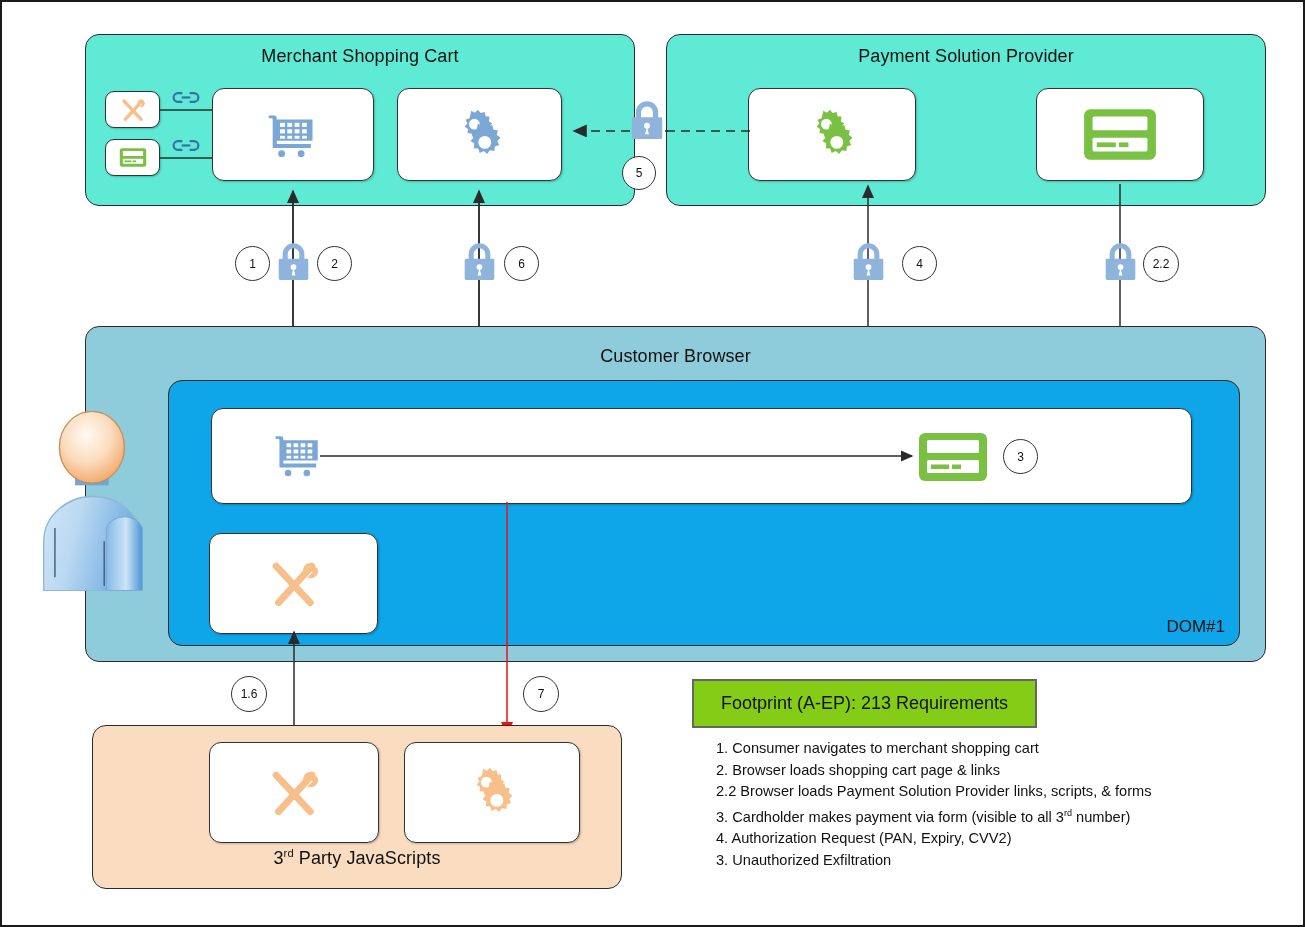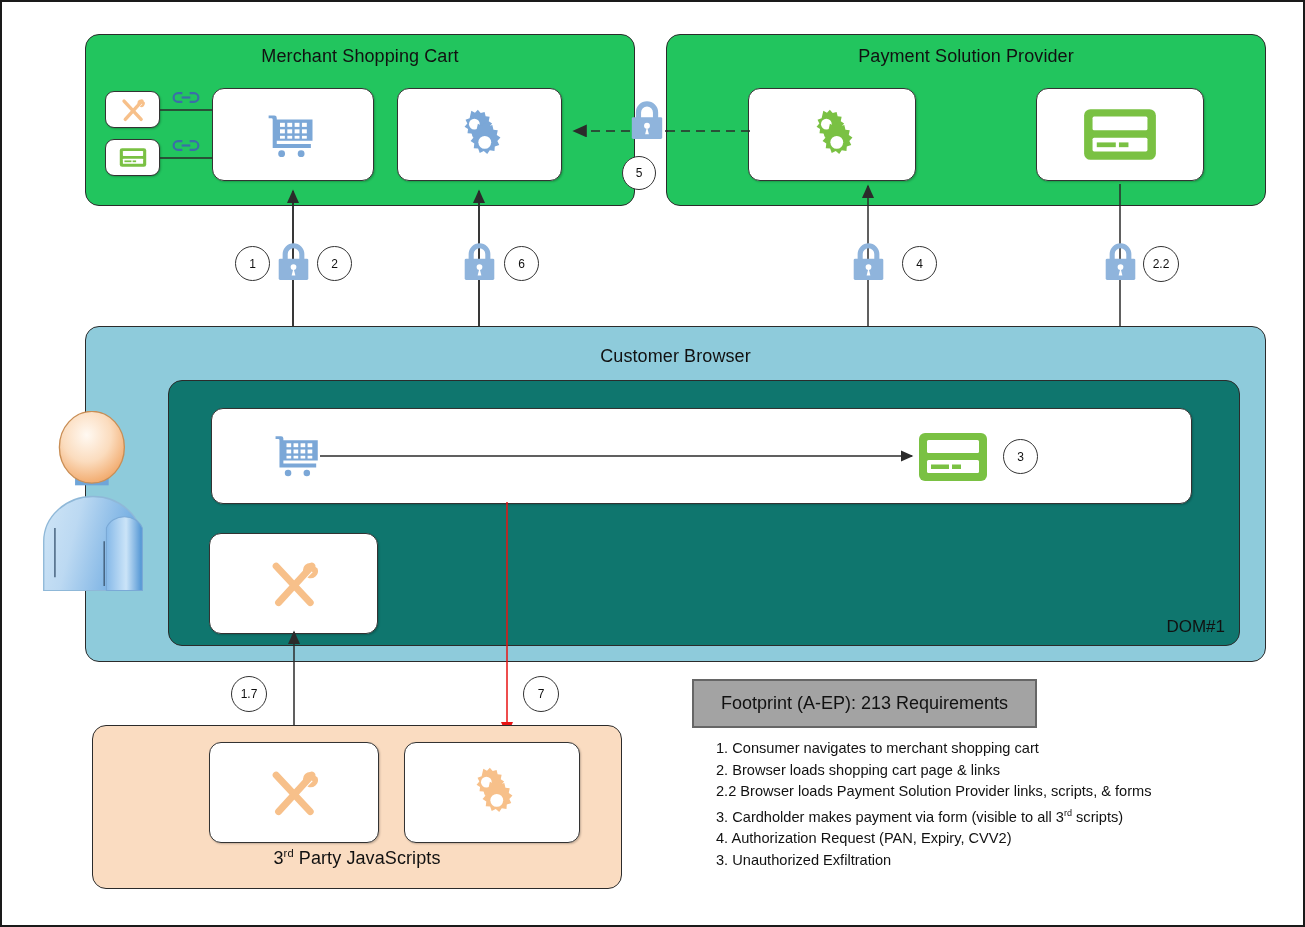--- a/index.html
+++ b/index.html
@@ -8,41 +8,41 @@
          border:2px solid #1a1a1a;box-sizing:border-box;}
 
   
   .abs{position:absolute;box-sizing:border-box;}
 
   
   .panel{position:absolute;box-sizing:border-box;border:1.5px solid #2b2b2b;border-radius:14px;}
   .panel-title{position:absolute;left:0;right:0;text-align:center;color:#111;
                font-size:18px;letter-spacing:.1px;}
 
-  .green{background:#22c55e;padding-left:8px;}
+  .green{background:#5eead4;padding-left:8px;}
   .teal{background:#8ecbdb;}
-  .lightblue{background:#0f766e;}
+  .lightblue{background:#0ea5e9;}
   .orange{background:#fadcc1;}
 
   
   .node{position:absolute;box-sizing:border-box;background:#fff;border:1.3px solid #333;
         border-radius:12px;display:flex;align-items:center;justify-content:center;
         box-shadow:1px 1px 2px rgba(0,0,0,.22);}
   .node.small{border-radius:9px;}
 
   
   .numcircle{position:absolute;box-sizing:border-box;border:1.2px solid #333;border-radius:50%;
              background:#fff;display:flex;align-items:center;justify-content:center;
              font-size:12px;color:#111;}
 
   
   .domlabel{position:absolute;font-size:17px;color:#111;}
 
   
-  .legendbox{position:absolute;border:2px solid #666;background:#a3a3a3;
+  .legendbox{position:absolute;border:2px solid #666;background:#84cc16;
              display:flex;align-items:center;justify-content:center;font-size:18px;color:#111;}
   .legendlist{position:absolute;font-size:14.6px;color:#111;line-height:21.6px;margin-left:24px;}
   .legendlist div{white-space:nowrap;}
   sup{font-size:.62em;vertical-align:super;}
 
   svg{display:block;overflow:visible;}
 </style>
 </head>
 <body>
 
@@ -276,21 +276,21 @@
   </div>
 
   <svg class="abs" style="left:494px;top:500px;width:22px;height:240px;">
     <line x1="11" y1="0" x2="11" y2="232" stroke="#e81313" stroke-width="1.5" marker-end="url(#aheadred)"></line>
   </svg>
   <div class="numcircle" style="left:521px;top:674px;width:36px;height:36px;">7</div>
 
   <svg class="abs" style="left:281px;top:624px;width:22px;height:128px;">
     <line x1="11" y1="126" x2="11" y2="6" stroke="#2b2b2b" stroke-width="1.5" marker-end="url(#ahead)"></line>
   </svg>
-  <div class="numcircle" style="left:229px;top:674px;width:36px;height:36px;">1.7</div>
+  <div class="numcircle" style="left:229px;top:674px;width:36px;height:36px;">1.6</div>
 
   <svg class="abs" style="left:35px;top:409px;width:112px;height:180px;">
     <use href="#ic-user" width="112" height="180"></use>
     </svg>
 
   <div class="panel orange" style="left:90px;top:723px;width:530px;height:164px;">
     <div class="panel-title" style="bottom:19px;font-size:18px;"><span><span>3</span><sup>rd</sup><span> Party JavaScripts</span></span></div>
   </div>
 
   <div class="node" style="left:207px;top:740px;width:170px;height:101px;">
@@ -303,18 +303,18 @@
       <use href="#ic-gears" width="56" height="52"></use>
       </svg>
   </div>
 
   <div class="legendbox" style="left:690px;top:677px;width:341px;height:45px;">Footprint (A-EP): 213 Requirements</div>
 
   <div class="legendlist" style="left:690px;top:736px;width:600px;">
     <div>1. Consumer navigates to merchant shopping cart</div>
     <div>2. Browser loads shopping cart page &amp; links</div>
     <div>2.2 Browser loads Payment Solution Provider links, scripts, &amp; forms</div>
-    <div><span>3. Cardholder makes payment via form  (visible to all 3</span><sup>rd</sup><span> scripts)</span></div>
+    <div><span>3. Cardholder makes payment via form  (visible to all 3</span><sup>rd</sup><span> number)</span></div>
     <div>4. Authorization Request (PAN, Expiry, CVV2)</div>
     <div>3. Unauthorized Exfiltration</div>
   </div>
 
 </div>
 
 </body></html>

